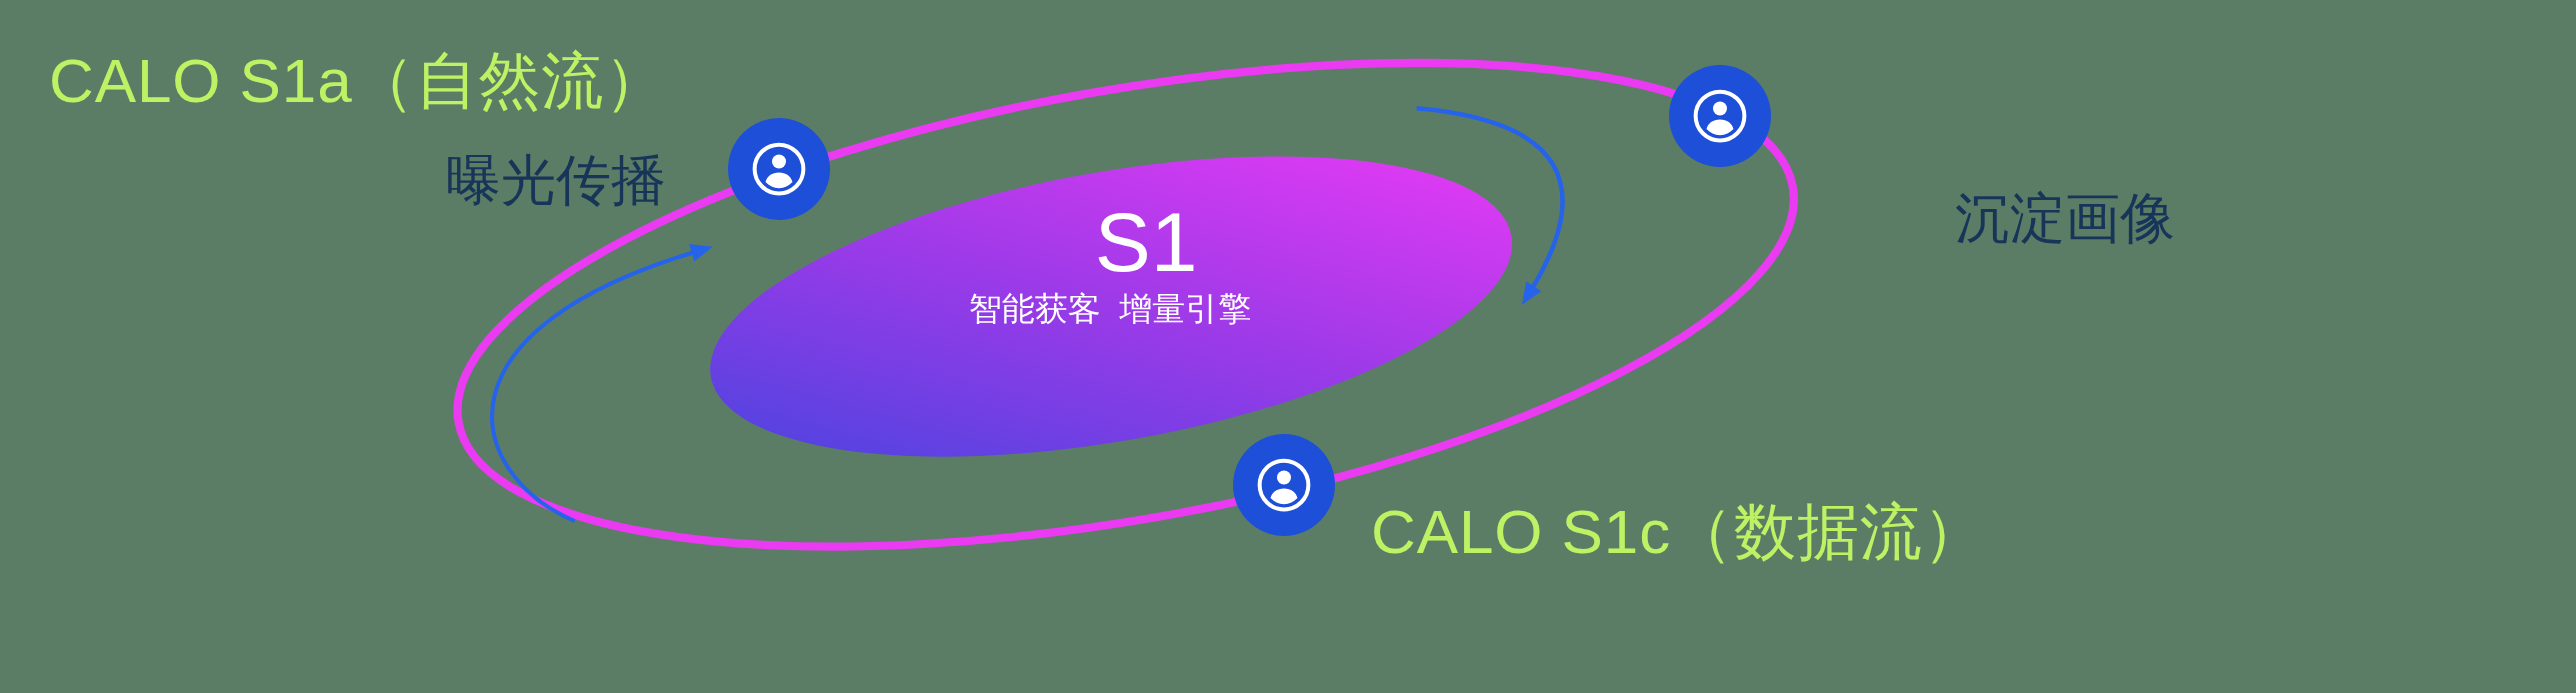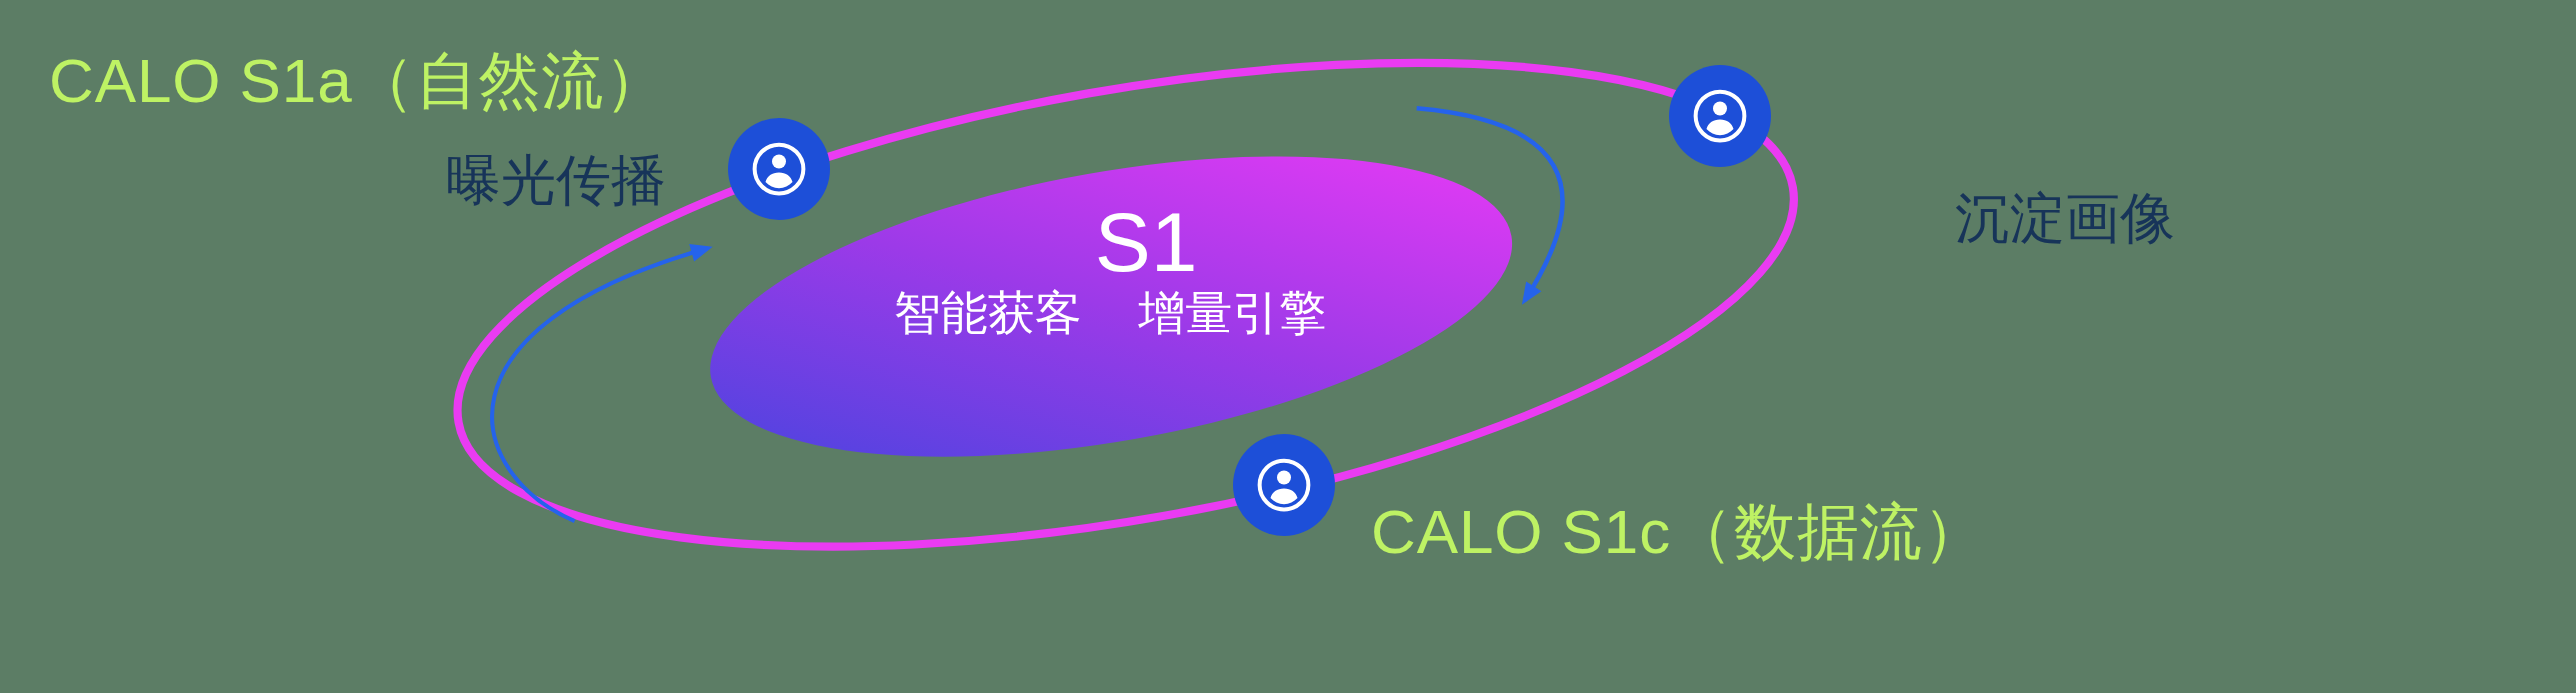--- a/index.html
+++ b/index.html
@@ -63,26 +63,25 @@
     color: #ffffff;
     line-height: 1;
     white-space: nowrap;
     margin-left: 36px;
   }
   .core-subtitle {
     position: absolute;
     left: 1110px;
     top: 291px;
     transform: translateX(-50%);
-    font-size: 47px;
+    font-size: 33px;
     font-weight: 400;
     color: #ffffff;
     line-height: 1.1;
     white-space: pre;
-    font-family: Liberation Mono, monospace;
   }
 </style>
 </head>
 <body>
 
 <div class="canvas">
 
   <svg class="diagram-svg" viewBox="0 0 2833 763" aria-hidden="true">
     <defs>
       <linearGradient id="coreGrad" x1="0" y1="0.85" x2="1" y2="0.15">

